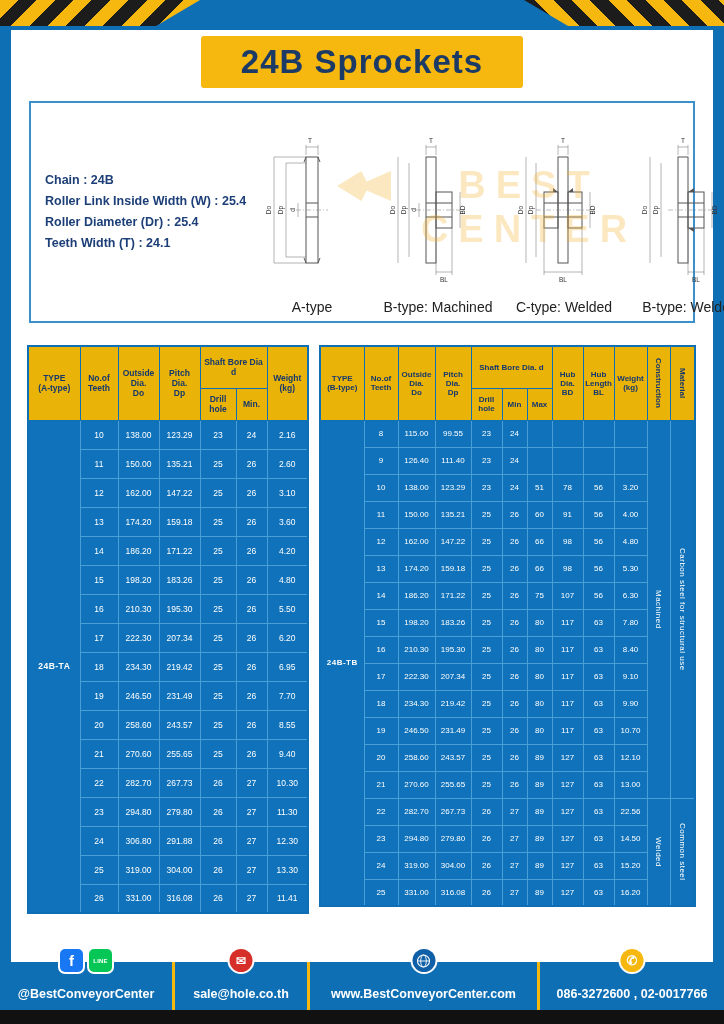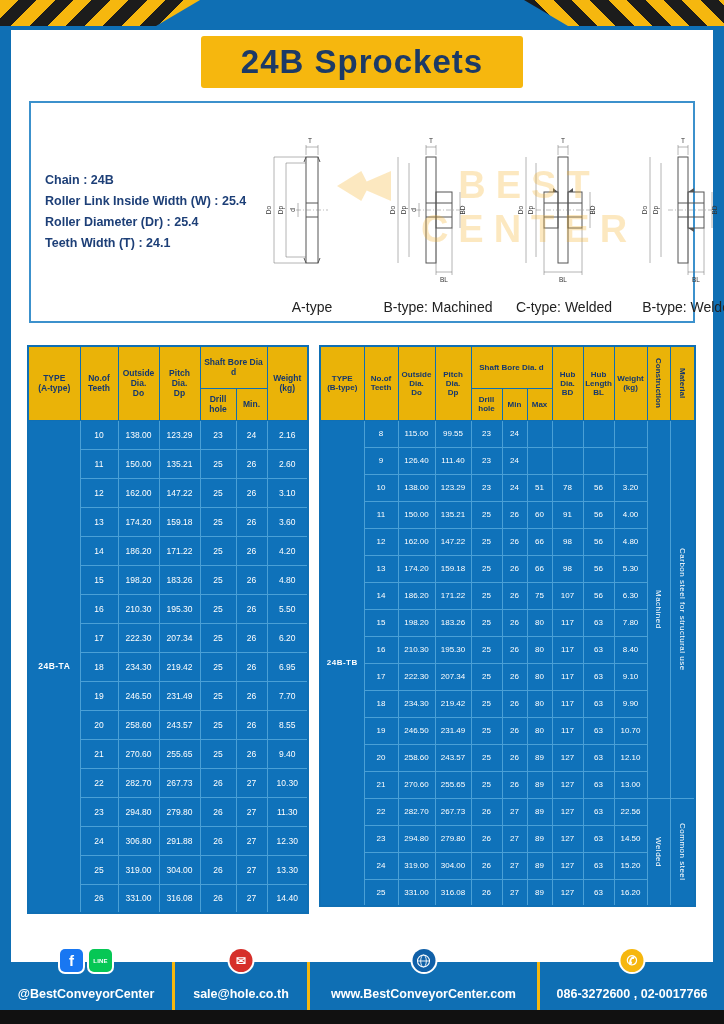--- a/index.html
+++ b/index.html
@@ -364,21 +364,21 @@
               <td>26</td>
               <td>27</td>
               <td>13.30</td>
             </tr>
             <tr>
               <td>26</td>
               <td>331.00</td>
               <td>316.08</td>
               <td>26</td>
               <td>27</td>
-              <td>14.40</td>
+              <td>11.41</td>
             </tr>
           </tbody>
       </table>
 
       <table id="table-b">
         <colgroup>
           <col style="width:44px">
             <col style="width:34px">
             <col style="width:37px">
             <col style="width:36px">

